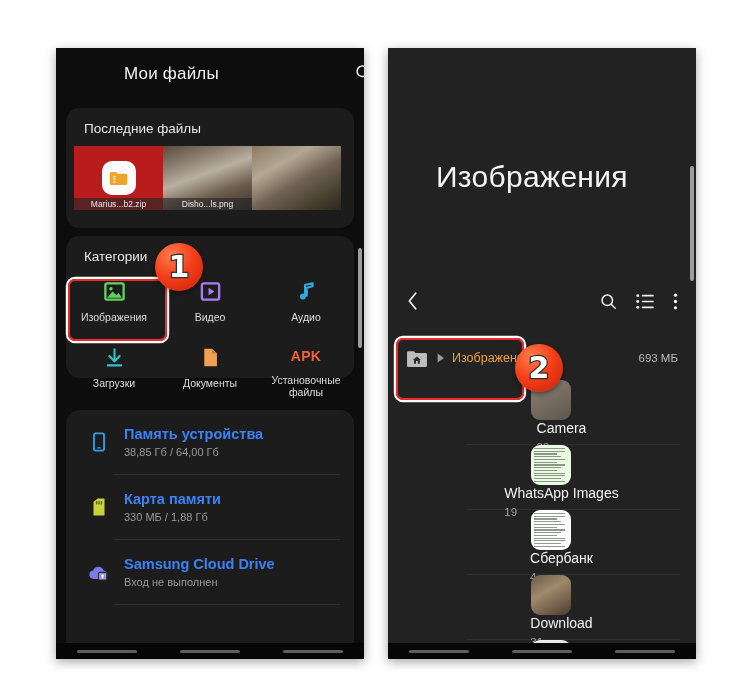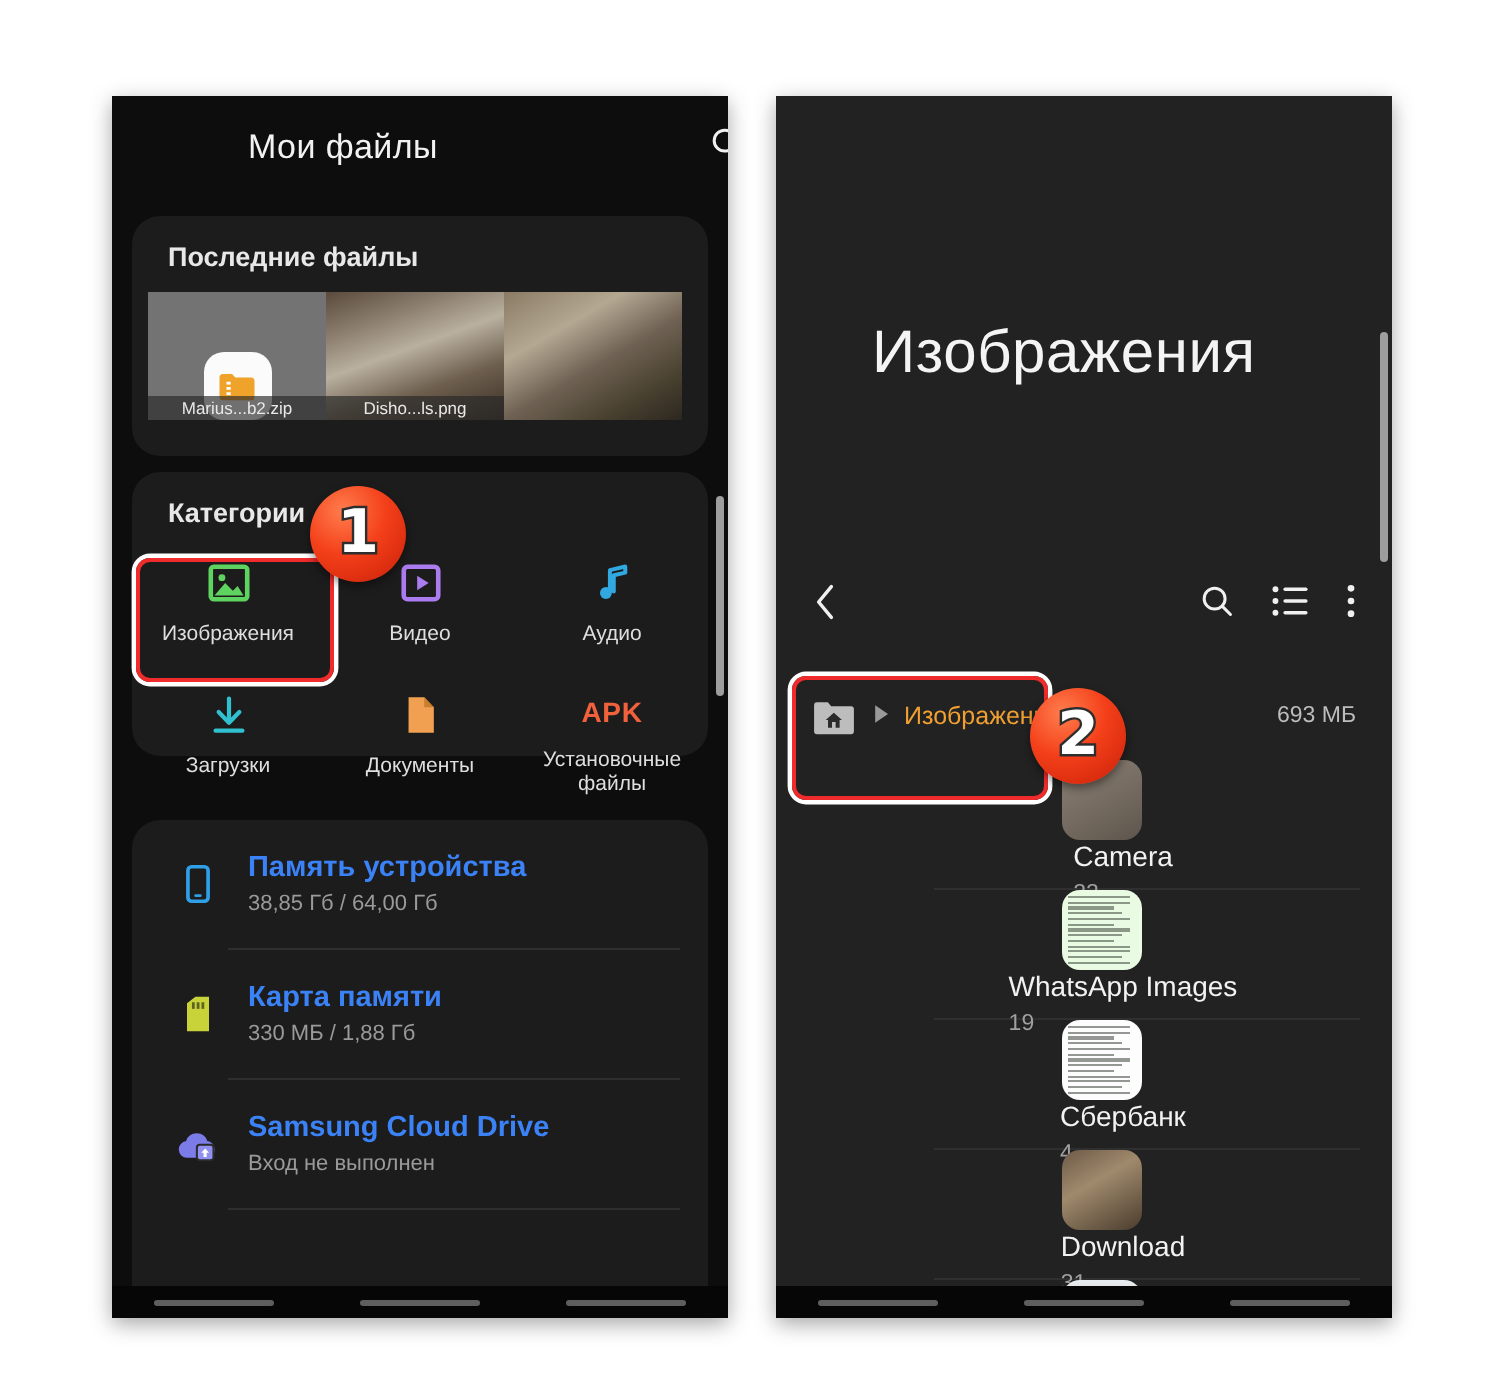--- a/index.html
+++ b/index.html
@@ -28,33 +28,33 @@
     font-weight:400;
   }
   .l-actions{margin-left:auto;display:flex;align-items:center;gap:14px;margin-right:18px;}
   .ic{display:block;}
 
   .card{
     position:absolute;left:10px;width:288px;background:#1c1c1c;border-radius:14px;
   }
   #card-recent{top:60px;height:120px;}
   .card-title{
-    color:#e8e8e8;font-size:13.5px;padding:13px 0 0 18px;font-weight:700;
+    color:#e8e8e8;font-size:13.5px;padding:13px 0 0 18px;font-weight:400;
   }
   .thumbstrip{
     position:absolute;left:8px;top:38px;width:272px;height:64px;display:flex;overflow:hidden;
   }
   .thumb{position:relative;width:89px;height:64px;overflow:hidden;flex:0 0 auto;}
   .thumb:nth-child(4){width:86px;}
   .thumb .label{
     position:absolute;left:0;bottom:0;width:100%;box-sizing:border-box;padding:1px 3px;
     font-size:8.5px;color:#e9e9e9;background:rgba(40,40,40,.66);white-space:nowrap;
     overflow:hidden;text-overflow:clip;text-align:center;
   }
-  .th-zip{background:#737373;display:flex;align-items:flex-end;justify-content:center;}
+  .th-zip{background:#b91c1c;display:flex;align-items:center;justify-content:center;}
   .zipglyph{
     width:34px;height:34px;border-radius:10px;background:#fbfbfb;
     display:flex;align-items:center;justify-content:center;
   }
   .th-img1{background:
      linear-gradient(160deg,#5a4a3c 0%,#8d8071 25%,#b9b0a0 45%,#6d5e4d 70%,#3a2f26 100%);}
   .th-img2{background:
      linear-gradient(180deg,#5b8dbe 0%,#9fc1dd 22%,#cfd3cd 42%,#9a9a8c 65%,#4d5142 100%);}
   .th-img3{background:
      linear-gradient(150deg,#8a7a63 0%,#b4a893 30%,#6f6254 55%,#48402f 80%,#2c2720 100%);}

